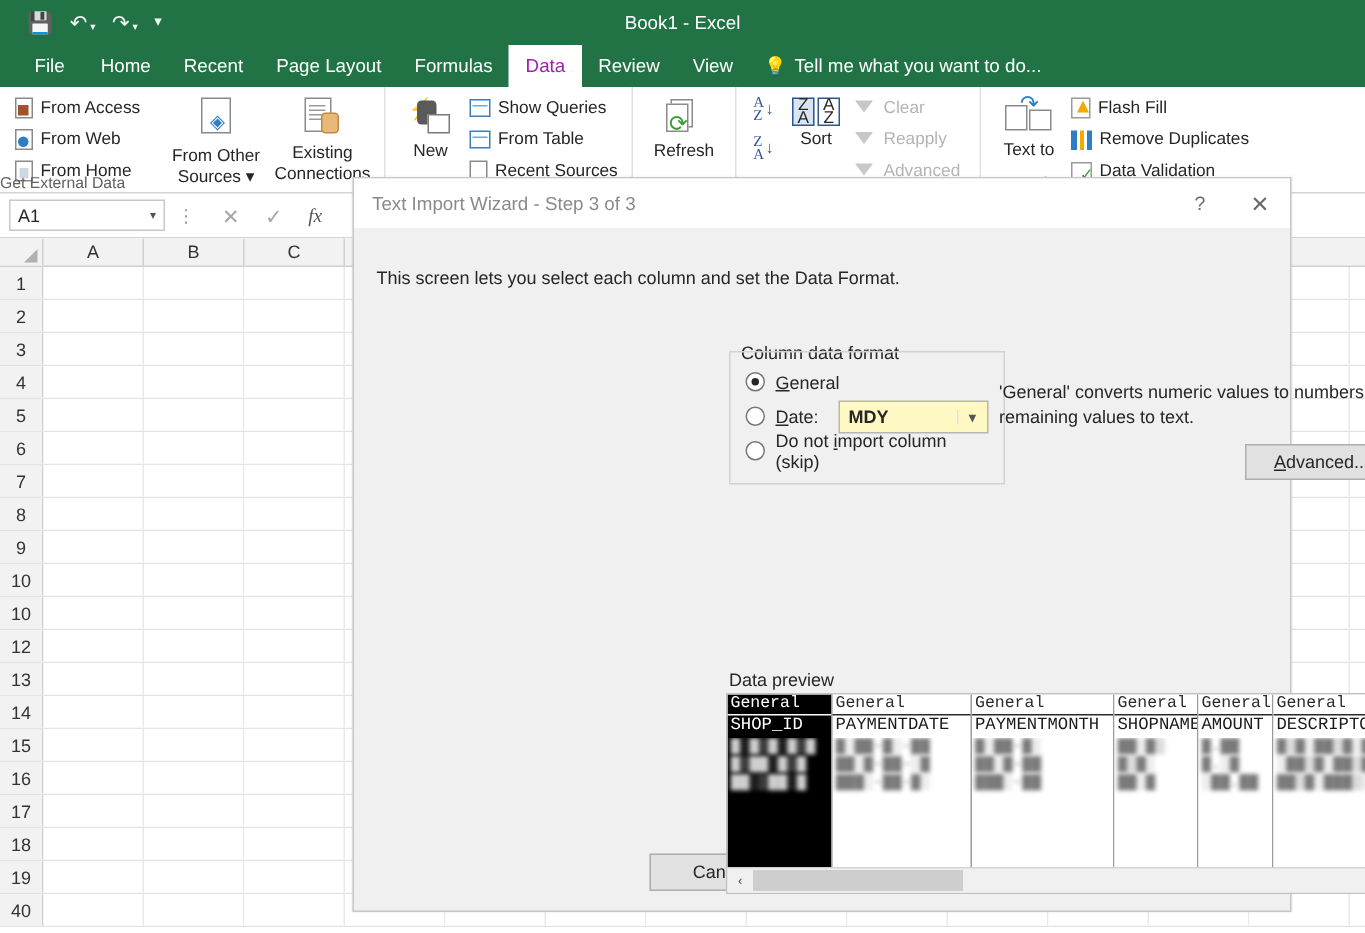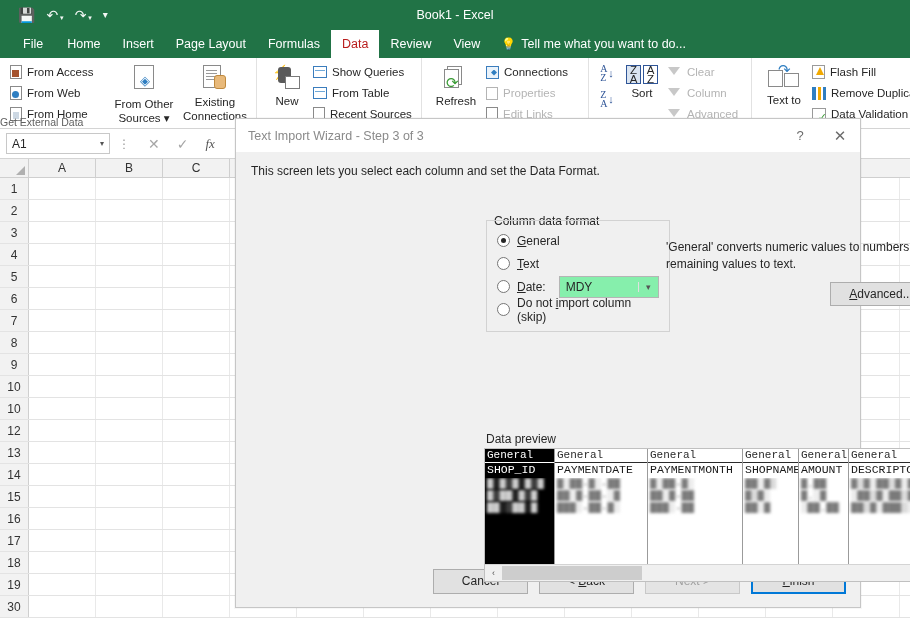--- a/index.html
+++ b/index.html
@@ -32,21 +32,21 @@
 
   .tabstrip {
     height:28px; background:#217346; display:flex; align-items:stretch;
     padding-left:10px; font-size:12.5px;
   }
   .tab {
     padding:0 11px; display:flex; align-items:center; color:#ffffff; cursor:pointer;
     white-space:nowrap;
   }
   .tab.file { padding:0 13px; }
-  .tab.active { background:#ffffff; color:#b91c1c; }
+  .tab.active { background:#ffffff; color:#a21caf; }
   .tellme { display:flex; align-items:center; gap:5px; color:#ffffff; padding-left:10px; white-space:nowrap; }
   .bulb { font-size:12px; }
 
   .ribbon {
     height:71px; background:#ffffff; border-bottom:1px solid #d4d4d4;
     display:flex; position:relative; overflow:hidden;
   }
   .rgroup { position:relative; height:71px; padding:4px 6px 0 6px; display:flex; }
   .rgroup + .rgroup { border-left:1px solid #e2e2e2; }
   .grouplabel {
@@ -148,42 +148,42 @@
     height:33px; background:#ffffff; display:flex; align-items:center;
     padding-left:12px; color:#8a8a8a; font-size:12.5px; position:relative; flex:none;
   }
   .dlg-btns { position:absolute; right:0; top:0; height:33px; display:flex; align-items:center; }
   .dlg-help, .dlg-close {
     width:40px; height:33px; display:flex; align-items:center; justify-content:center;
     color:#6b6b6b; cursor:pointer;
   }
   .dlg-help { font-size:13px; }
   .dlg-close { font-size:15px; font-weight:300; }
-  .dlg-body { flex:1; padding:12px 14px 0 14px; position:relative; }
+  .dlg-body { flex:1; padding:12px 14px 0 14px; position:relative;margin-top:14px; }
   .dlg-intro { font-size:12px; color:#262626; margin:0 0 11px 1px; }
 
   fieldset.cdf {
     border:1px solid #d2d2d2; margin:0; padding:8px 10px 10px 10px;
     width:177px; position:absolute; left:250px; top:68px;
   }
   .grouptitle { position:absolute; left:254px; top:62px; background:#f0f0f0; padding:0 4px; font-size:12px; }
   .radio-row { display:flex; align-items:center; gap:7px; height:23px; cursor:pointer; }
   .radio {
     width:13px; height:13px; border-radius:50%; border:1px solid #767676; background:#fff;
     flex:none; position:relative;
   }
   .radio.on::after {
     content:""; position:absolute; left:3px; top:3px; width:5px; height:5px;
     border-radius:50%; background:#262626;
   }
   .rlabel { font-size:12px; }
   .rlabel u { text-decoration:underline; }
   .dateselect {
-    margin-left:6px; width:100px; height:22px; border:1px solid #b5b5b5; background:#86efac;
-    display:flex; align-items:center; justify-content:space-between; padding:0 0 0 6px; font-size:12px;
+    margin-left:6px; width:100px; height:22px; border:1px solid #b5b5b5; background:#fef9c3;
+    display:flex; align-items:center; justify-content:space-between; padding:0 0 0 6px; font-size:12px;font-weight:bold;
   }
   .dateselect .dcar { width:20px; text-align:center; color:#555; font-size:9px; border-left:1px solid #e0e0e0; }
 
   .desc-text {
     position:absolute; left:430px; top:87px; width:418px; font-size:12px; line-height:1.45;
   }
   .advanced-btn {
     position:absolute; left:594px; top:130px; width:102px; height:24px;
     border:1px solid #adadad; background:#e1e1e1; font-size:12px;
     display:flex; align-items:center; justify-content:center; cursor:pointer;
@@ -248,21 +248,21 @@
       <span class="qicon">↶<span class="small" style="font-size:7px"> ▾</span></span>
       <span class="qicon">↷<span class="small" style="font-size:7px"> ▾</span></span>
       <span class="qicon small">▾</span>
     </div>
     <div class="app-title">Book1 - Excel</div>
   </div>
 
   <div class="tabstrip">
     <div class="tab file">File</div>
     <div class="tab">Home</div>
-    <div class="tab">Insert</div>
+    <div class="tab">Recent</div>
     <div class="tab">Page Layout</div>
     <div class="tab">Formulas</div>
     <div class="tab active">Data</div>
     <div class="tab">Review</div>
     <div class="tab">View</div>
     <div class="tellme">
       <span class="bulb">💡</span>
       <span>Tell me what you want to do...</span>
     </div>
   </div>
@@ -336,34 +336,20 @@
     </div>
 
     <div class="rgroup">
       <div class="bigbtn" style="width:56px;">
         <span class="bicon refresh-ic">
           <span class="p1"></span>
             <span class="p2"></span>
             <span class="arw">⟳</span>
         </span>
         <span>Refresh</span>
-      </div>
-      <div class="vstack" style="width:98px;">
-        <div class="smallitem">
-          <span class="ico ico-conn"></span>
-          <span>Connections</span>
-        </div>
-        <div class="smallitem disabled">
-          <span class="ico ico-prop"></span>
-          <span>Properties</span>
-        </div>
-        <div class="smallitem disabled">
-          <span class="ico ico-doc"></span>
-          <span>Edit Links</span>
-        </div>
       </div>
     </div>
 
     <div class="rgroup">
       <div class="sortstack" style="width:24px;">
         <div class="sortbtn">
           <span style="display:flex;flex-direction:column;line-height:9px;">
               <span>A</span>
               <span>Z</span>
             </span>
@@ -394,21 +380,21 @@
         <div class="smallitem disabled">
           <span class="ico">
               <span class="ico-funnel-sm" style="position:absolute;left:1px;top:2px;"></span>
             </span>
           <span>Clear</span>
         </div>
         <div class="smallitem disabled">
           <span class="ico">
               <span class="ico-funnel-sm" style="position:absolute;left:1px;top:2px;"></span>
             </span>
-          <span>Column</span>
+          <span>Reapply</span>
         </div>
         <div class="smallitem disabled">
           <span class="ico">
               <span class="ico-funnel-sm" style="position:absolute;left:1px;top:2px;"></span>
             </span>
           <span>Advanced</span>
         </div>
       </div>
     </div>
 
@@ -780,21 +766,21 @@
           <div class="cellc"></div>
           <div class="cellc"></div>
           <div class="cellc"></div>
           <div class="cellc"></div>
           <div class="cellc"></div>
           <div class="cellc"></div>
           <div class="cellc"></div>
           <div class="cellc"></div>
         </div>
         <div class="gridrow">
-          <div class="rowhdr">30</div>
+          <div class="rowhdr">40</div>
           <div class="cellc"></div>
           <div class="cellc"></div>
           <div class="cellc"></div>
           <div class="cellc"></div>
           <div class="cellc"></div>
           <div class="cellc"></div>
           <div class="cellc"></div>
           <div class="cellc"></div>
           <div class="cellc"></div>
           <div class="cellc"></div>
@@ -817,24 +803,20 @@
     </div>
 
     <div class="dlg-body">
       <p class="dlg-intro">This screen lets you select each column and set the Data Format.</p>
 
       <div class="grouptitle">Column data format</div>
       <fieldset class="cdf">
         <div class="radio-row">
           <span class="radio on"></span>
           <span class="rlabel"><u>G</u><span>eneral</span></span>
-        </div>
-        <div class="radio-row">
-          <span class="radio"></span>
-          <span class="rlabel"><u>T</u>ext</span>
         </div>
         <div class="radio-row">
           <span class="radio"></span>
           <span class="rlabel"><u>D</u>ate:</span>
           <span class="dateselect">
             <span>MDY</span>
             <span class="dcar">▾</span>
           </span>
         </div>
         <div class="radio-row">

